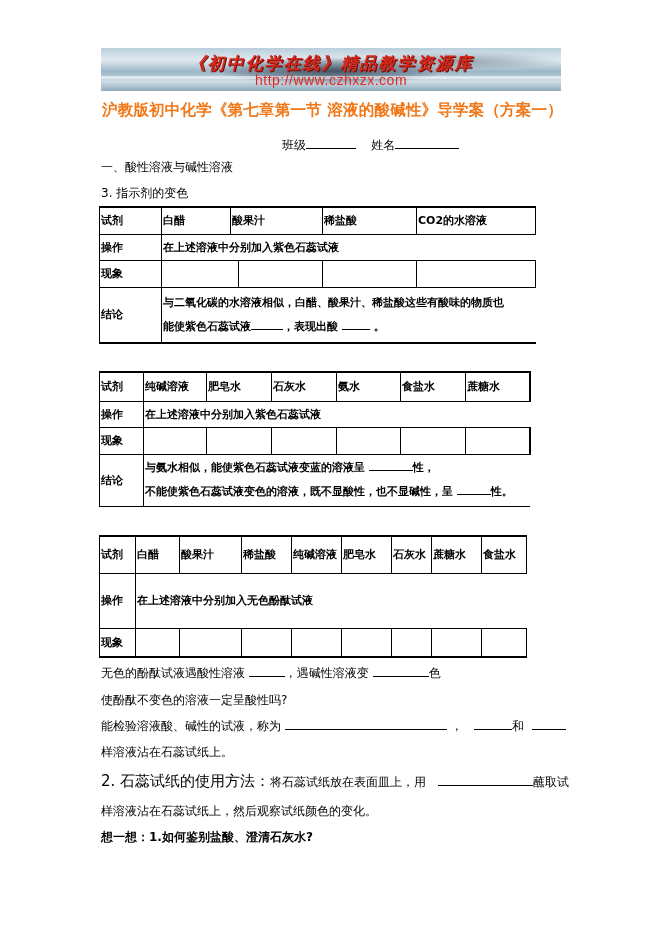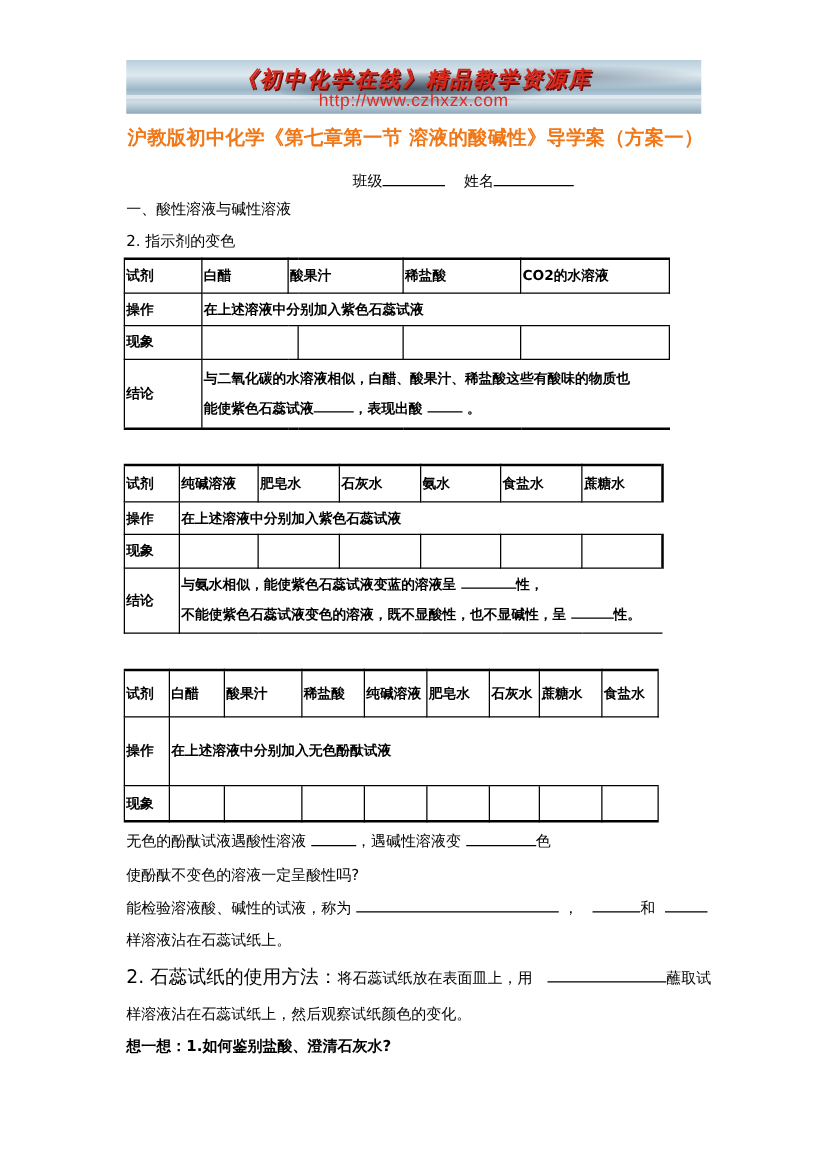--- a/index.html
+++ b/index.html
@@ -40,21 +40,21 @@
 </div>
 
 <div class="abs doc-title">沪教版初中化学《第七章第一节 溶液的酸碱性》导学案（方案一）</div>
 
 <div class="abs class-line">
   <span>班级</span><span class="blank" style="width:50px"></span>
   &nbsp;&nbsp;&nbsp;<span>姓名</span><span class="blank" style="width:64px"></span>
 </div>
 
 <div class="abs line" style="left:101px;top:159px">一、酸性溶液与碱性溶液</div>
-<div class="abs line" style="left:101px;top:185px">2. 指示剂的变色</div>
+<div class="abs line" style="left:101px;top:185px">3. 指示剂的变色</div>
 
 <table class="grid" style="left:99px;top:206px;width:436px;">
   <colgroup>
       <col style="width:62px">
       <col style="width:69px">
       <col style="width:8px">
       <col style="width:84px">
       <col style="width:94px">
       <col style="width:119px">
     </colgroup>

